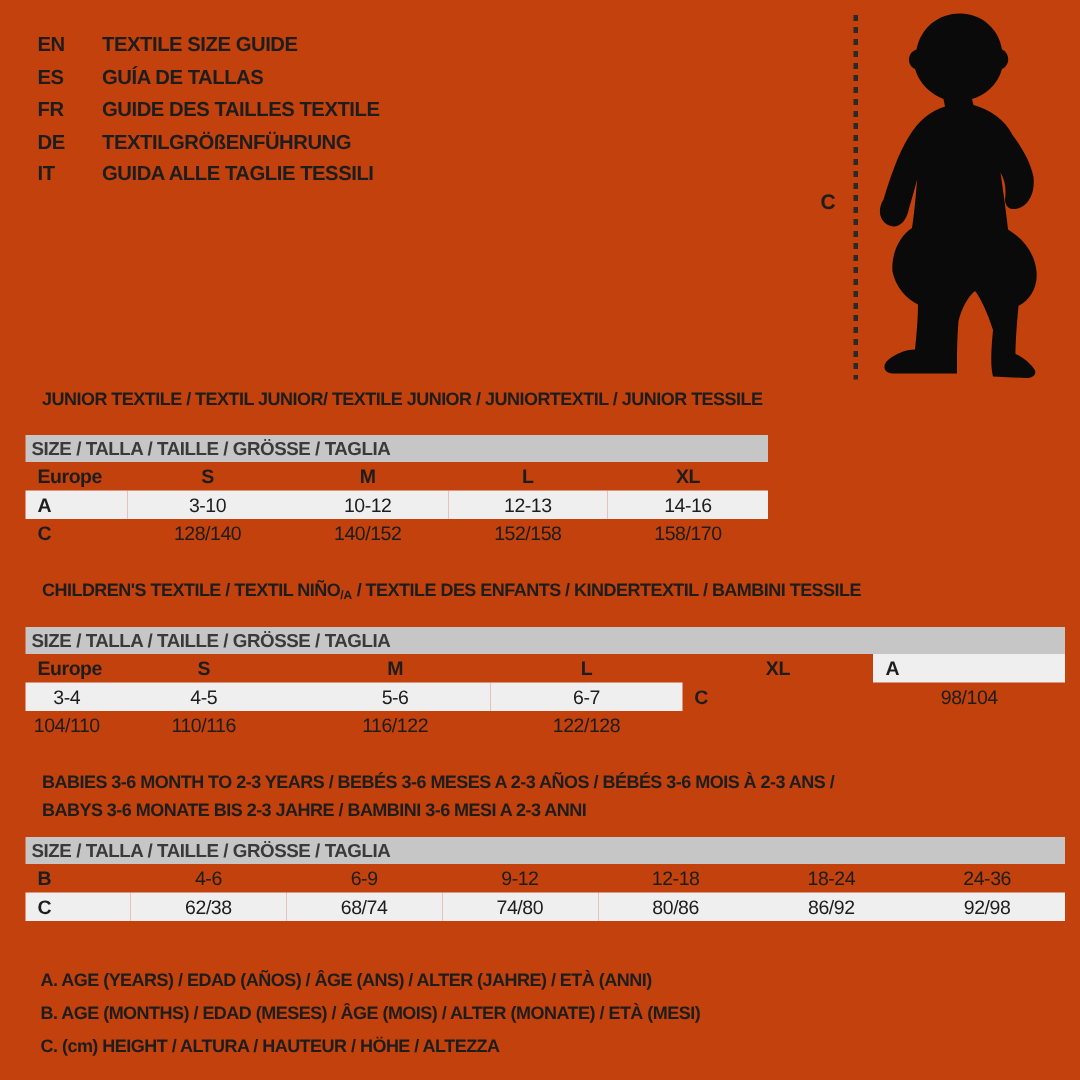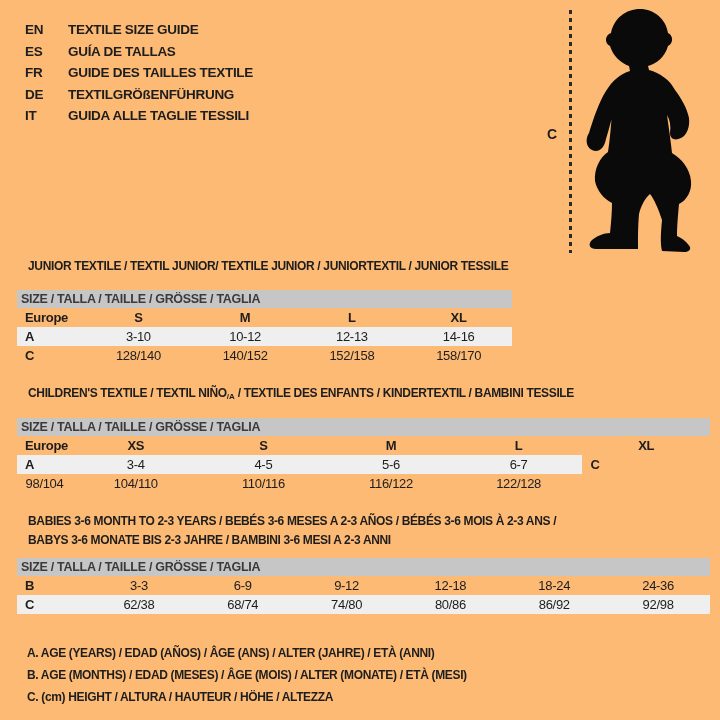--- a/index.html
+++ b/index.html
@@ -1,18 +1,18 @@
 <!DOCTYPE html>
 <html><head>
 <meta charset="utf-8">
 <style>
   * { box-sizing: border-box; margin: 0; padding: 0; }
   html,body { background:#fff; }
   .page {
-    position: relative; width: 720px; height: 720px; background: #fdba74;
+    position: relative; width: 720px; height: 720px; background: #c2410c;
     font-family: "Liberation Sans", sans-serif; color: var(--text, #1d1d1d);
     overflow: hidden;
   }
   
   .lang { position: absolute; left: 25px; top: 19px; }
   .lang-row { display: flex; height: 21.5px; align-items: center; }
   .lang-code { width: 43px; font-weight: bold; font-size: 13.5px; letter-spacing: -0.3px; }
   .lang-title { font-weight: bold; font-size: 13.5px; letter-spacing: -0.3px; white-space: nowrap; }
   
   .figure { position: absolute; left: 545px; top: 4px; width: 170px; height: 254px; }
@@ -107,21 +107,20 @@
     <div class="cell">128/140</div>
     <div class="cell">140/152</div>
     <div class="cell">152/158</div>
     <div class="cell">158/170</div>
   </div>
 
   <div class="sec-title" id="t2-title"><span>CHILDREN'S TEXTILE / TEXTIL NIÑO</span><span class="sub">/A</span><span> / TEXTILE DES ENFANTS / KINDERTEXTIL / BAMBINI TESSILE</span></div>
   <div class="tbl t2">
     <div class="bar">SIZE / TALLA / TAILLE / GRÖSSE / TAGLIA</div>
     <div class="cell rowlabel">Europe</div>
-    <div class="cell hd">XS</div>
     <div class="cell hd">S</div>
     <div class="cell hd">M</div>
     <div class="cell hd">L</div>
     <div class="cell hd">XL</div>
     <div class="cell rowlabel stripe">A</div>
     <div class="cell stripe">3-4</div>
     <div class="cell stripe">4-5</div>
     <div class="cell stripe">5-6</div>
     <div class="cell stripe">6-7</div>
     <div class="cell rowlabel">C</div>
@@ -132,21 +131,21 @@
     <div class="cell">122/128</div>
   </div>
 
   <div class="sec-title" id="t3-title">
     <div>BABIES 3-6 MONTH TO 2-3 YEARS / BEBÉS 3-6 MESES A 2-3 AÑOS / BÉBÉS 3-6 MOIS À 2-3 ANS /</div>
     <div>BABYS 3-6 MONATE BIS 2-3 JAHRE / BAMBINI 3-6 MESI A 2-3 ANNI</div>
   </div>
   <div class="tbl t3">
     <div class="bar">SIZE / TALLA / TAILLE / GRÖSSE / TAGLIA</div>
     <div class="cell rowlabel">B</div>
-    <div class="cell">3-3</div>
+    <div class="cell">4-6</div>
     <div class="cell">6-9</div>
     <div class="cell">9-12</div>
     <div class="cell">12-18</div>
     <div class="cell">18-24</div>
     <div class="cell">24-36</div>
     <div class="cell rowlabel stripe">C</div>
     <div class="cell stripe">62/38</div>
     <div class="cell stripe">68/74</div>
     <div class="cell stripe">74/80</div>
     <div class="cell stripe">80/86</div>

